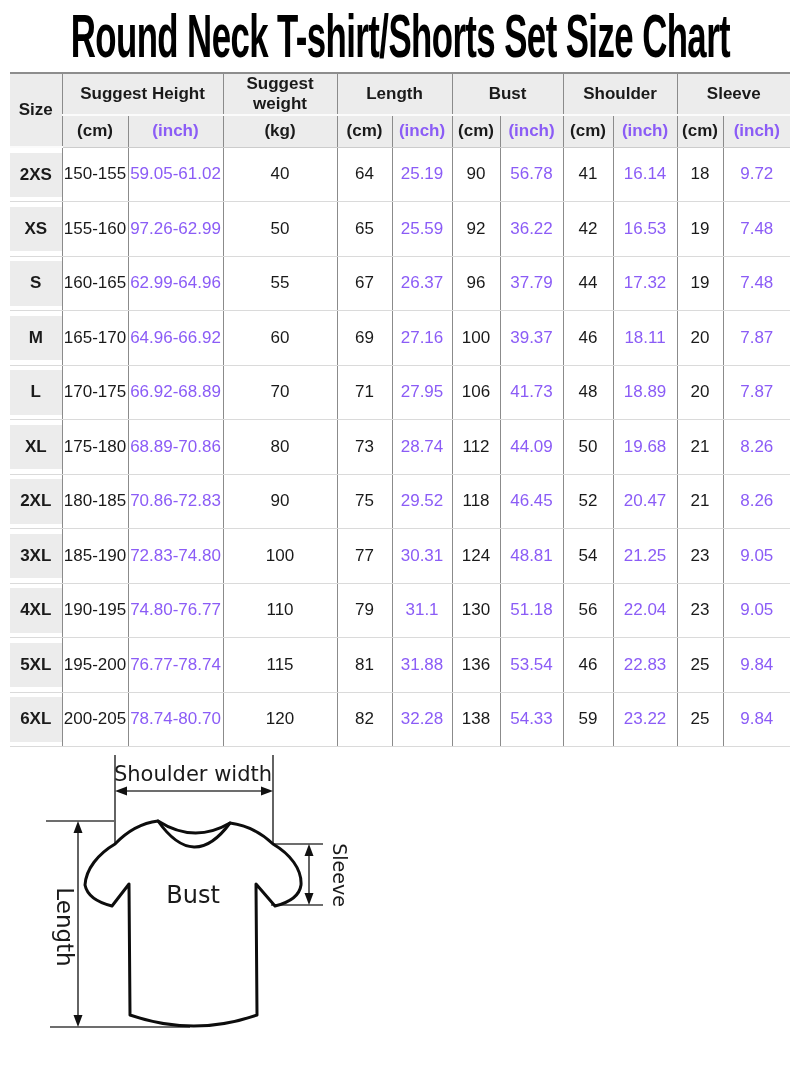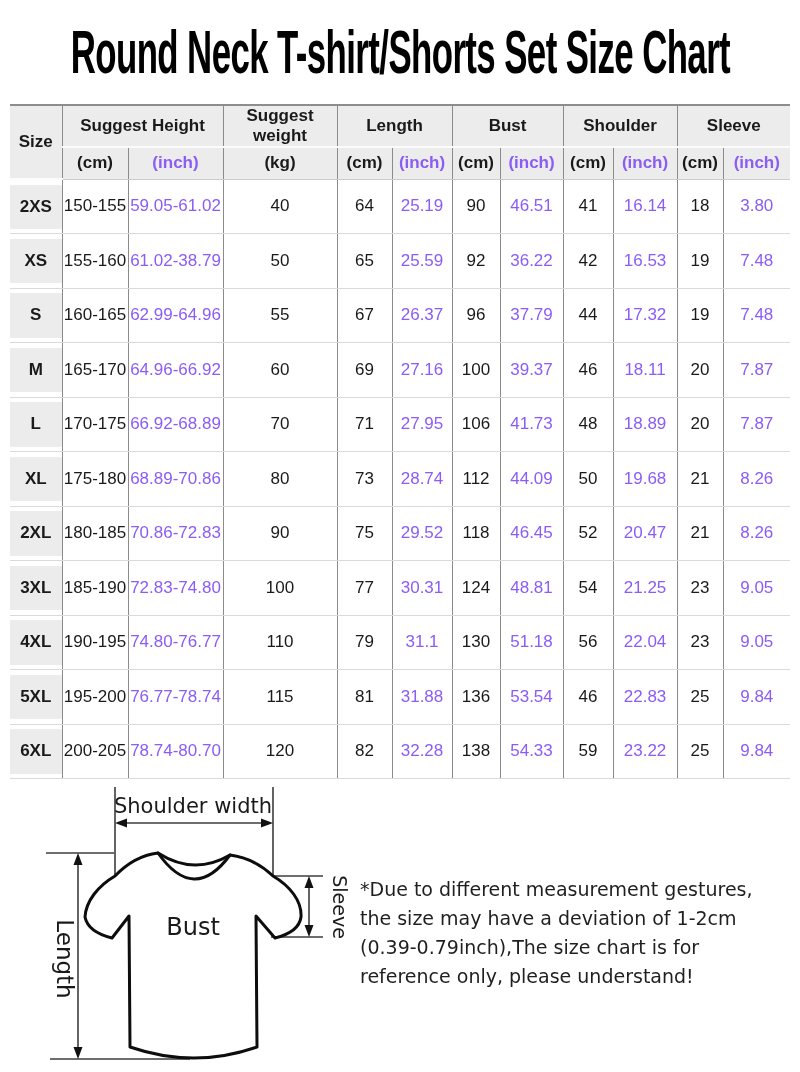--- a/index.html
+++ b/index.html
@@ -3,21 +3,21 @@
 <meta charset="utf-8">
 <style>
   * { box-sizing: border-box; }
   html,body { margin:0; padding:0; }
   body {
     width:800px; height:1072px; background:#ffffff;
     font-family:"Liberation Sans", sans-serif; color:#1a1a1a;
     overflow:hidden;
   }
   .title-wrap{
-    height:104px; display:flex; align-items:center; justify-content:center;
+    height:72px; display:flex; align-items:center; justify-content:center;
     overflow:hidden;
   }
   .title{
     font-size:60px; font-weight:800; letter-spacing:-1px; white-space:nowrap;
     transform:scale(0.58,1.02); color:#000;
   }
   table.size-table{
     border-collapse:collapse; table-layout:fixed;
     width:780px; margin-left:10px;
   }
@@ -106,30 +106,30 @@
   </thead>
   <tbody>
       <tr>
         <td class="size-cell">2XS</td>
         <td>150-155</td>
         <td class="red">59.05-61.02</td>
         <td>40</td>
         <td>64</td>
         <td class="red">25.19</td>
         <td>90</td>
-        <td class="red">46.51</td>
+        <td class="red">56.78</td>
         <td>41</td>
         <td class="red">16.14</td>
         <td>18</td>
-        <td class="red">3.80</td>
+        <td class="red">9.72</td>
       </tr>
       <tr>
         <td class="size-cell">XS</td>
         <td>155-160</td>
-        <td class="red">61.02-38.79</td>
+        <td class="red">97.26-62.99</td>
         <td>50</td>
         <td>65</td>
         <td class="red">25.59</td>
         <td>92</td>
         <td class="red">36.22</td>
         <td>42</td>
         <td class="red">16.53</td>
         <td>19</td>
         <td class="red">7.48</td>
       </tr>
@@ -293,19 +293,13 @@
 
     <path d="M158,74 Q134,77 115,97 C98,107 86,122 85,138 Q88,153 112,159 L129,137 L130,268 Q194,290 257,268 L256,137 L275,159 Q299,153 301,138 C302,122 290,107 273,97 Q254,79 230,76 Q194,97 158,74 Z" fill="#ffffff" stroke="#0d0d0d" stroke-width="3" stroke-linejoin="round"></path>
     <path d="M158,74 Q194,125 230,76" fill="none" stroke="#0d0d0d" stroke-width="3" stroke-linecap="round"></path>
 
     <text x="193" y="34" font-size="21" text-anchor="middle">Shoulder width</text>
     <text x="193" y="156" font-size="24" text-anchor="middle">Bust</text>
     <text transform="translate(57,180) rotate(90)" font-size="23" text-anchor="middle">Length</text>
     <text transform="translate(333,128) rotate(90)" font-size="19" text-anchor="middle">Sleeve</text>
   </svg>
 
-  <div class="note">
-    <div>*Due to different measurement gestures,</div>
-    <div>the size may have a deviation of 1-2cm</div>
-    <div>(0.39-0.79inch),The size chart is for</div>
-    <div>reference only, please understand!</div>
-  </div>
 </div>
 
 </body></html>

